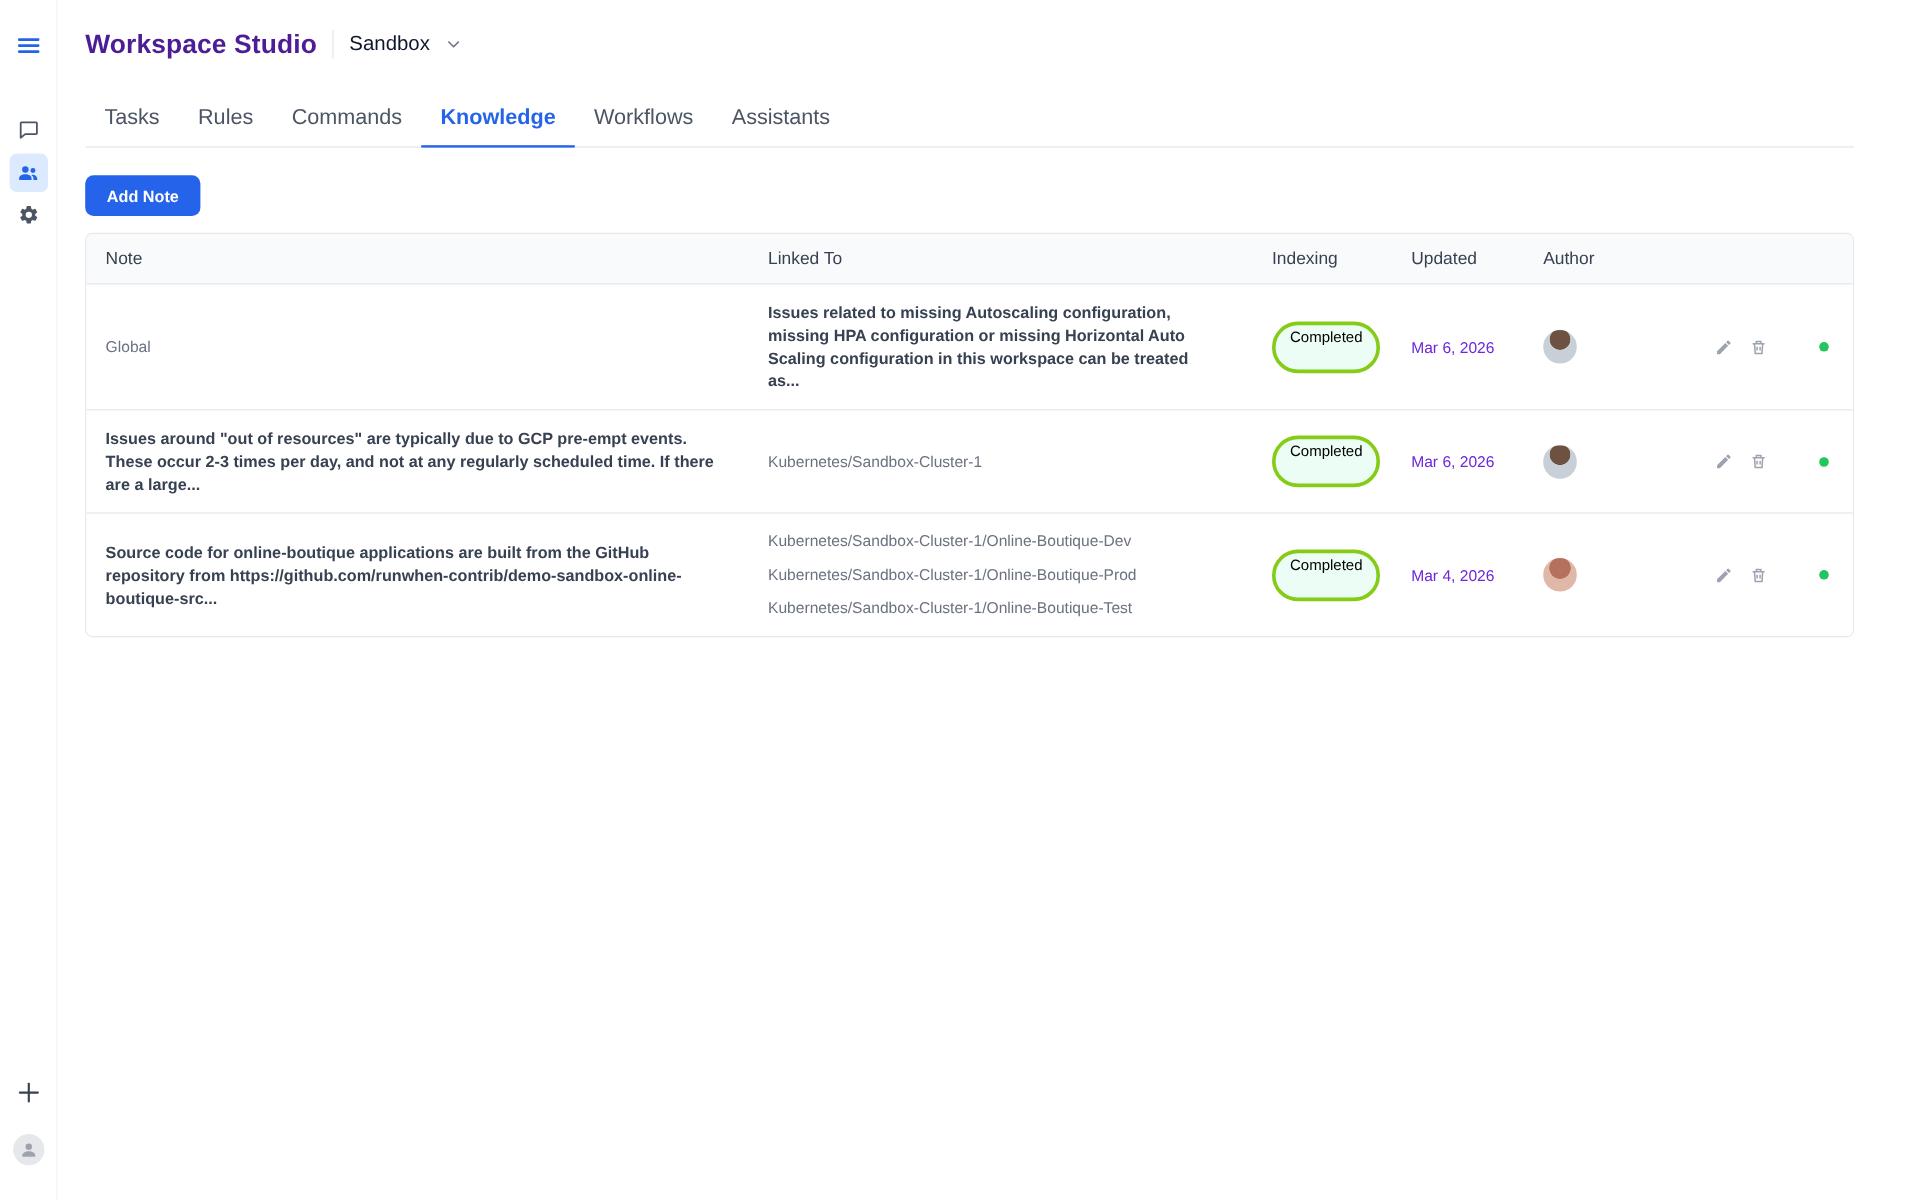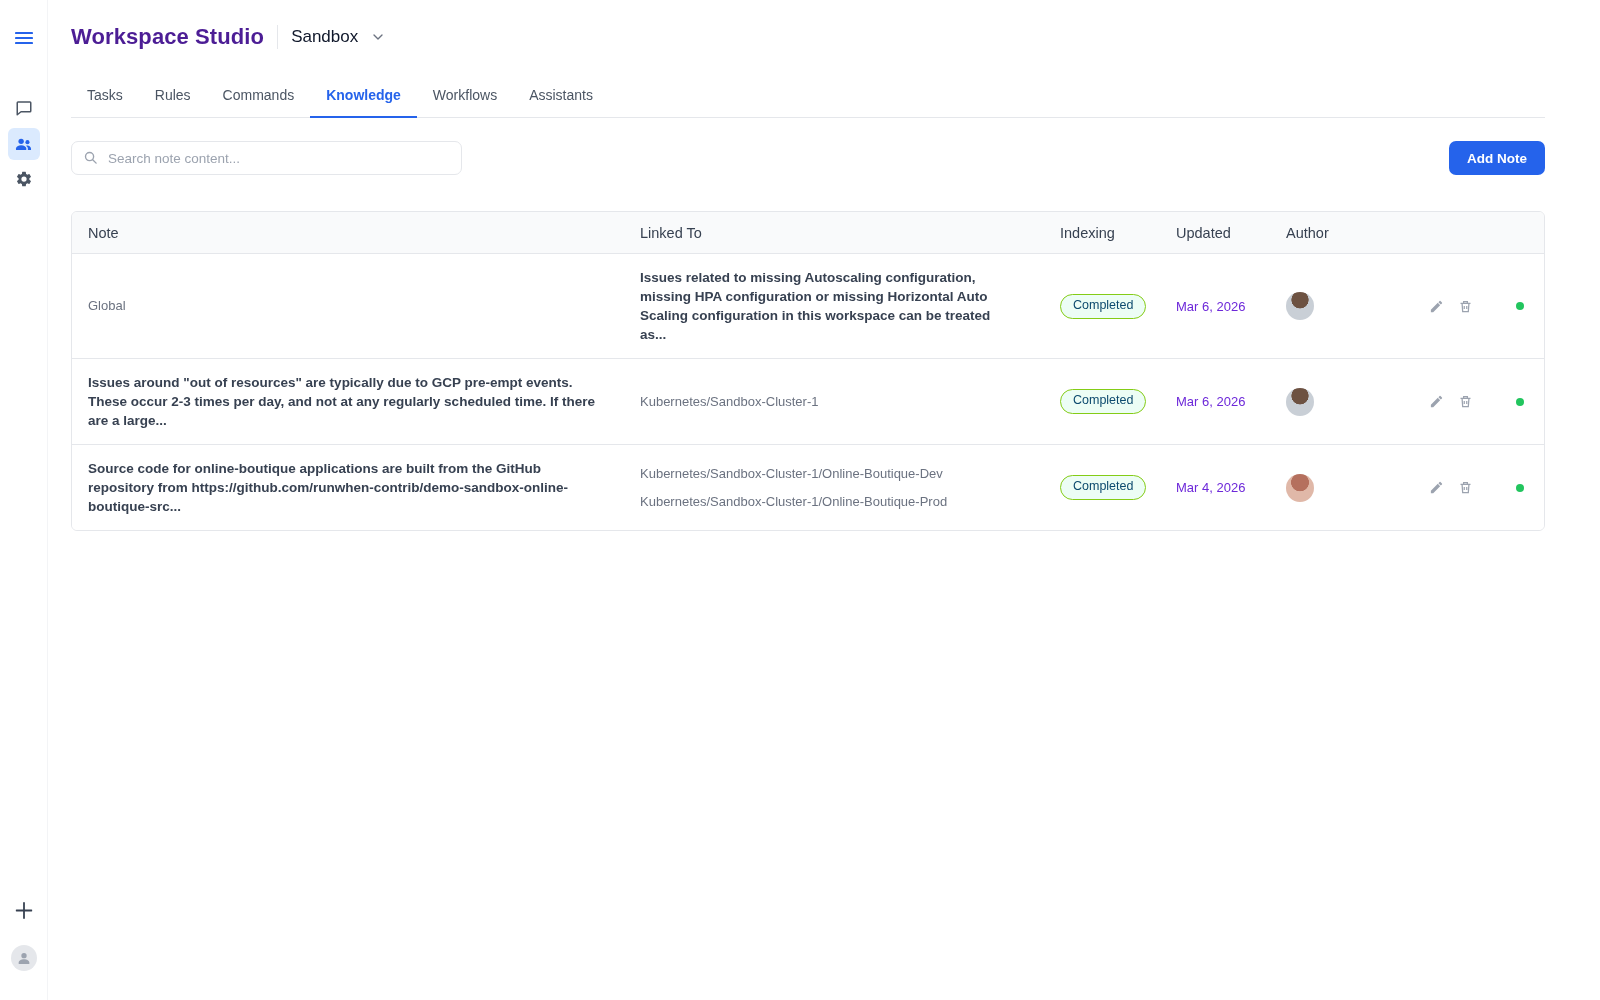--- a/index.html
+++ b/index.html
@@ -19,48 +19,48 @@
   .main { margin-left: 48px; padding: 24px 55px 0 23px; }
 
   .page-header { display: flex; align-items: center; }
   .page-title { font-size: 22px; font-weight: 700; color: #4c1d95; letter-spacing: .1px; }
   .header-divider { width: 1px; height: 24px; background: #e5e7eb; margin: 0 13px; }
   .workspace-name { font-size: 17px; color: #0f172a; }
   .chevron { margin-left: 12px; color: #6b7280; display: flex; align-items: center; cursor: pointer; }
 
   
   .tabs { display: flex; margin-top: 37px; border-bottom: 1px solid #e5e7eb; }
-  .tab { padding: 0 16px 13px 16px; font-size: 14px; color: #4b5563; cursor: pointer;
+  .tab { padding: 0 16px 13px 16px; font-size: 18px; color: #4b5563; cursor: pointer;
     border-bottom: 2px solid transparent; margin-bottom: -1px; white-space: nowrap; text-align: center; }
   .tab.active { color: #2563eb; font-weight: 700; border-bottom-color: #2563eb; }
 
   
   .toolbar { display: flex; align-items: center; justify-content: space-between; margin-top: 23px; }
   .search-box { position: relative; width: 391px; }
   .search-box input { width: 100%; height: 34px; border: 1px solid #e5e7eb; border-radius: 7px;
     padding: 0 12px 0 36px; font-size: 13.5px; color: #374151; outline: none;
     font-family: "Liberation Sans", sans-serif; }
   .search-box input::placeholder { color: #9ca3af; }
   .search-icon { position: absolute; left: 12px; top: 9px; color: #9ca3af; }
   .btn-primary { height: 34px; padding: 0 18px; background: #2563eb; color: #ffffff;
     border: none; border-radius: 7px; font-size: 13.5px; font-weight: 600; cursor: pointer;
     font-family: "Liberation Sans", sans-serif; }
 
   
-  .note-table { margin-top: 36px; border: 1px solid #e5e7eb; border-radius: 6px; overflow: hidden; }
+  .note-table { margin-top: 14px; border: 1px solid #e5e7eb; border-radius: 6px; overflow: hidden; }
   .t-grid { display: grid; grid-template-columns: 552px 420px 116px 110px 112px 1fr; align-items: center; }
   .t-head { background: #f9fafb; height: 41px; }
   .t-head .th { font-size: 14.5px; color: #374151; font-weight: 500; padding: 0 16px; }
   .t-row { border-top: 1px solid #e5e7eb; background: #ffffff; cursor: pointer; }
   .td { padding: 14px 16px; }
   .note-text { font-size: 13.5px; line-height: 19px; font-weight: 600; color: #374151; padding-right: 26px; }
   .linked-item { font-size: 13px; color: #6b7280; line-height: 18px; }
   .linked-list .linked-item + .linked-item { margin-top: 10px; }
-  .badge-completed { display: inline-block; padding: 3px 12px 6px; border-radius: 999px;
-    background: #ecfdf5; border: 1px solid #84cc16; color: #0c4a6e; font-size: 12.5px; font-weight: 500; }
+  .badge-completed { display: inline-block; padding: 3px 12px 20px; border-radius: 999px;
+    background: #ecfdf5; border: 3px solid #84cc16; color: #000000; font-size: 12.5px; font-weight: 500; }
   .updated { font-size: 13px; color: #6d28d9; }
   .avatar { width: 28px; height: 28px; border-radius: 50%; }
   .avatar-a { background: radial-gradient(circle at 50% 28%, #6d5242 34%, #c9cfd6 36%),
     linear-gradient(#cfd5dc, #aeb6bf); }
   .avatar-b { background: radial-gradient(circle at 50% 30%, #b5705e 36%, #e0b8a8 38%),
     linear-gradient(#e4c0b0, #b98a78); }
   .actions { display: flex; align-items: center; justify-content: flex-end; padding-right: 20px; }
   .action-icon { color: #9ca3af; display: flex; cursor: pointer; }
   .action-icon + .action-icon { margin-left: 14px; }
   .status-dot { width: 8px; height: 8px; border-radius: 50%; background: #22c55e; margin-left: 43px; }
@@ -128,29 +128,20 @@
   <div class="tabs">
     <div class="tab">Tasks</div>
     <div class="tab">Rules</div>
     <div class="tab">Commands</div>
     <div class="tab active">Knowledge</div>
     <div class="tab">Workflows</div>
     <div class="tab">Assistants</div>
   </div>
 
   <div class="toolbar">
-    <div class="search-box">
-      <span class="search-icon">
-        <svg width="15" height="15" viewBox="0 0 24 24" fill="none" stroke="currentColor" stroke-width="2.2" stroke-linecap="round">
-            <circle cx="10.5" cy="10.5" r="6.5"></circle>
-            <line x1="15.5" y1="15.5" x2="21" y2="21"></line>
-          </svg>
-      </span>
-      <input type="text" placeholder="Search note content..." style="">
-    </div>
     <button class="btn-primary">Add Note</button>
   </div>
 
   <div class="note-table">
 
     <div class="t-grid t-head">
       <div class="th">Note</div>
       <div class="th">Linked To</div>
       <div class="th">Indexing</div>
       <div class="th">Updated</div>
@@ -210,20 +201,21 @@
         </span>
         <span class="status-dot"></span>
       </div>
     </div>
 
     <div class="t-grid t-row">
       <div class="td note-text">Source code for online-boutique applications are built from the GitHub repository from https://github.com/runwhen-contrib/demo-sandbox-online-boutique-src...</div>
       <div class="td linked-list">
         <div class="linked-item">Kubernetes/Sandbox-Cluster-1/Online-Boutique-Dev</div>
         <div class="linked-item">Kubernetes/Sandbox-Cluster-1/Online-Boutique-Prod</div>
+        <div class="linked-item">Kubernetes/Sandbox-Cluster-1/Online-Boutique-Test</div>
       </div>
       <div class="td">
         <span class="badge-completed">Completed</span>
       </div>
       <div class="td updated">Mar 4, 2026</div>
       <div class="td">
           <div class="avatar avatar-b"></div>
         </div>
       <div class="td actions">
         <span class="action-icon">

